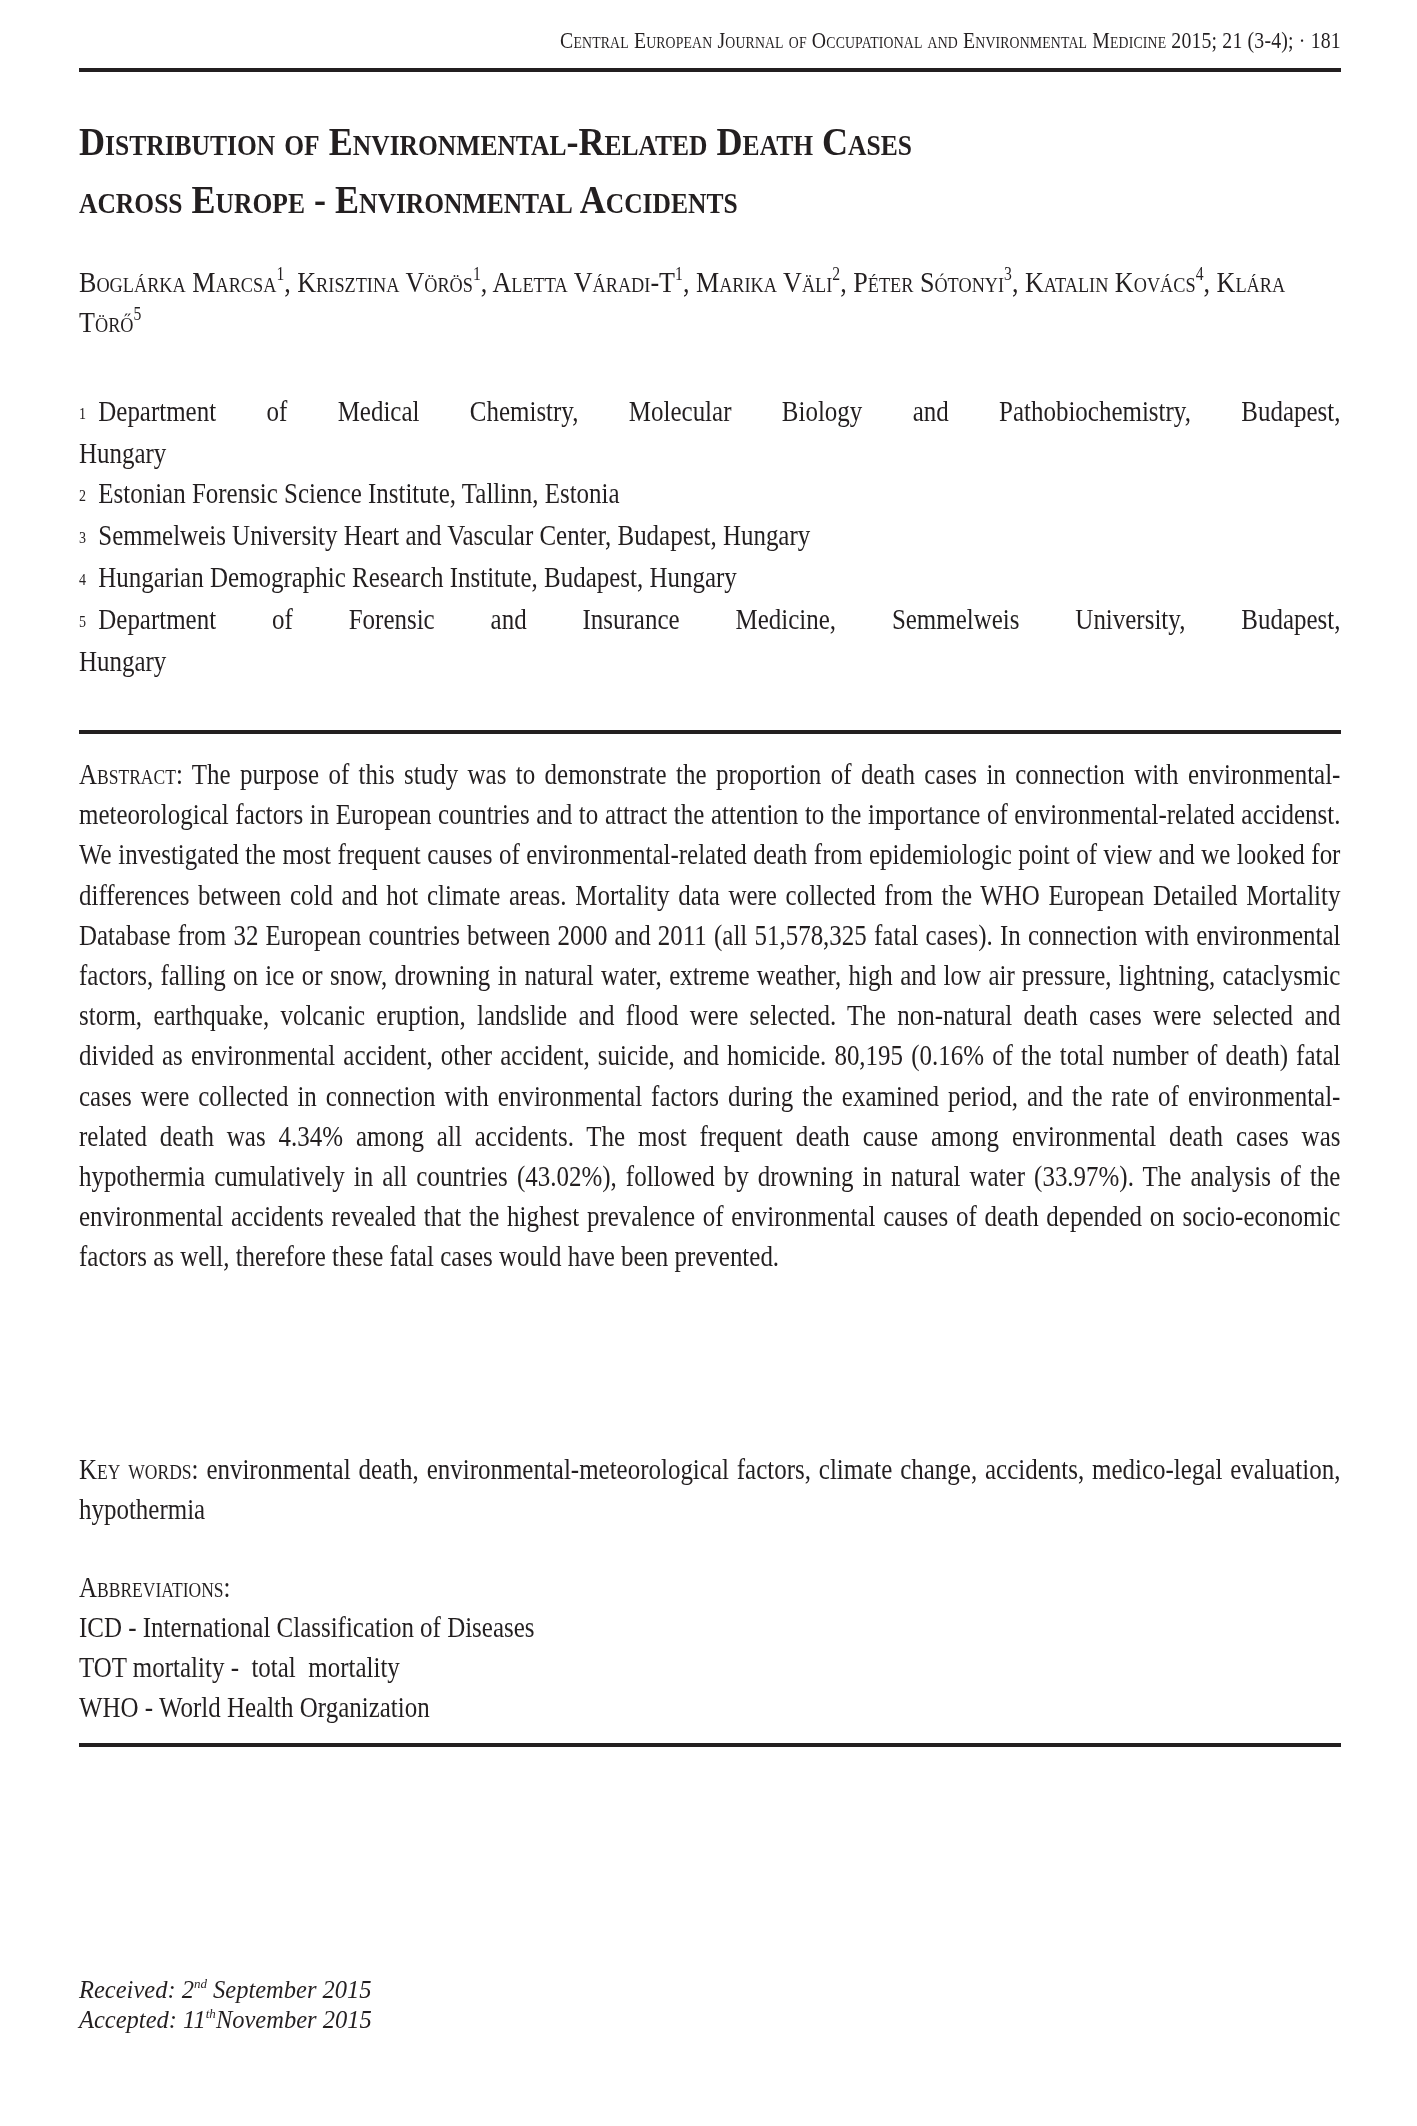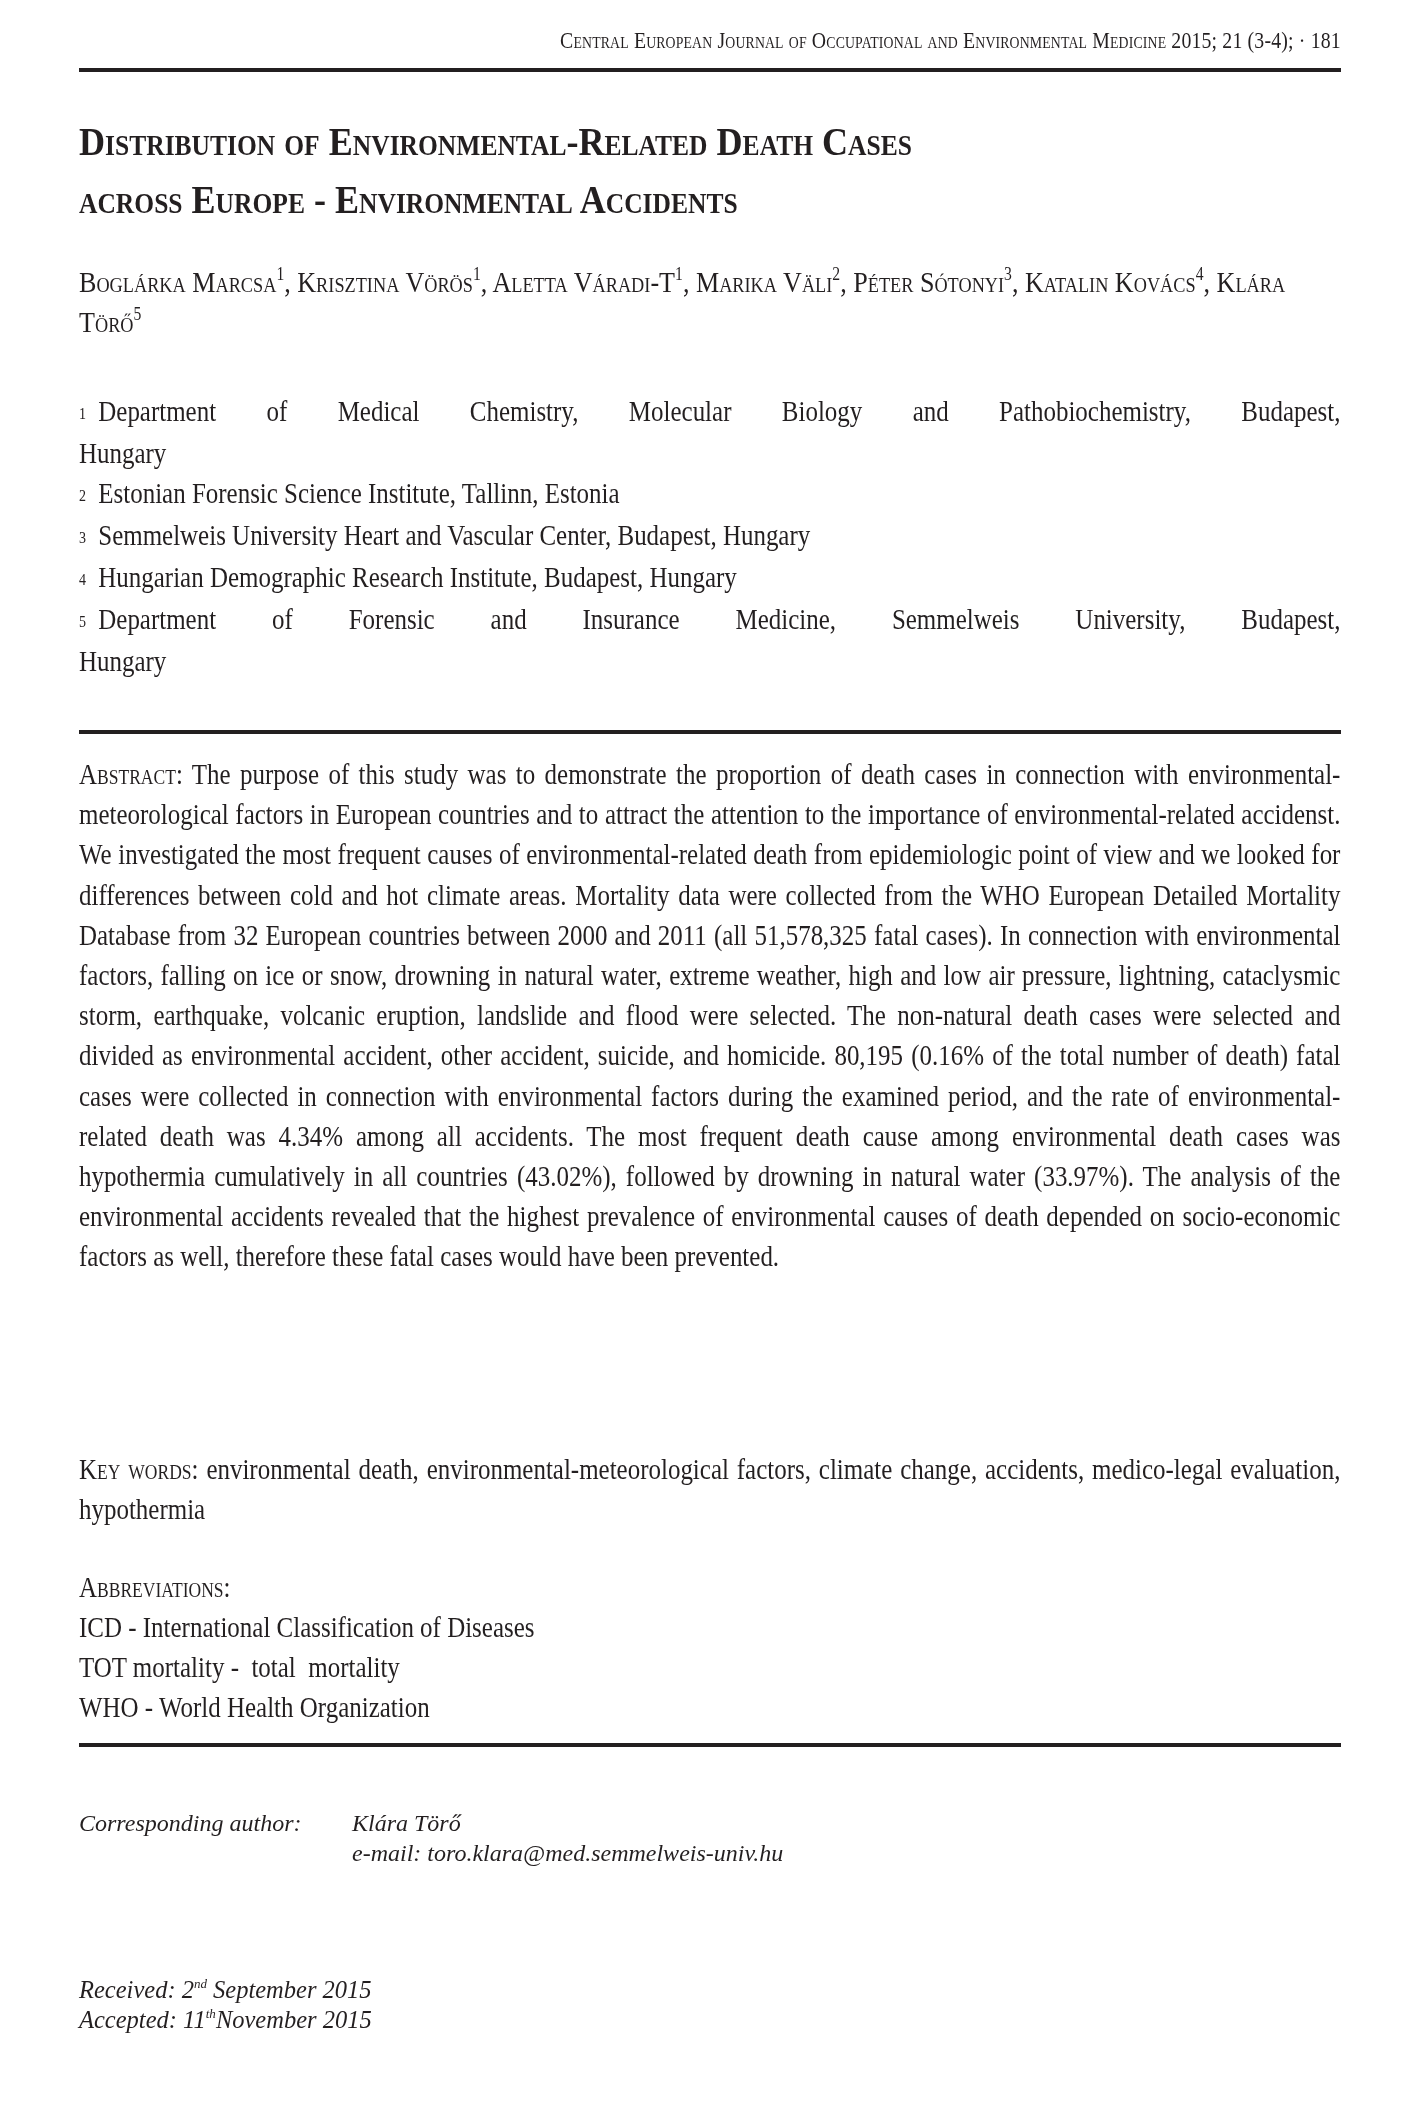--- a/index.html
+++ b/index.html
@@ -132,26 +132,21 @@
     <div class="lbl">Abbreviations:</div>
     <div>ICD - International Classification of Diseases</div>
     <div style="white-space:pre;">TOT mortality -  total  mortality</div>
     <div>WHO - World Health Organization</div>
   </div>
 
   <div class="rule" style="top:1743px;"></div>
 
   <div class="corr">
     <div class="row">
-      <span class="k">Corresponding author:</span>
-      <span>Klára Törő</span>
-    </div>
-    <div class="row">
       <span class="k"></span>
-      <span>e-mail: toro.klara@med.semmelweis-univ.hu</span>
     </div>
   </div>
 
   <div class="dates">
     <div><span>Received: 2</span><sup>nd</sup><span> September 2015</span></div>
     <div><span>Accepted: 11</span><sup>th</sup><span>November 2015</span></div>
   </div>
 
 </div>
 

